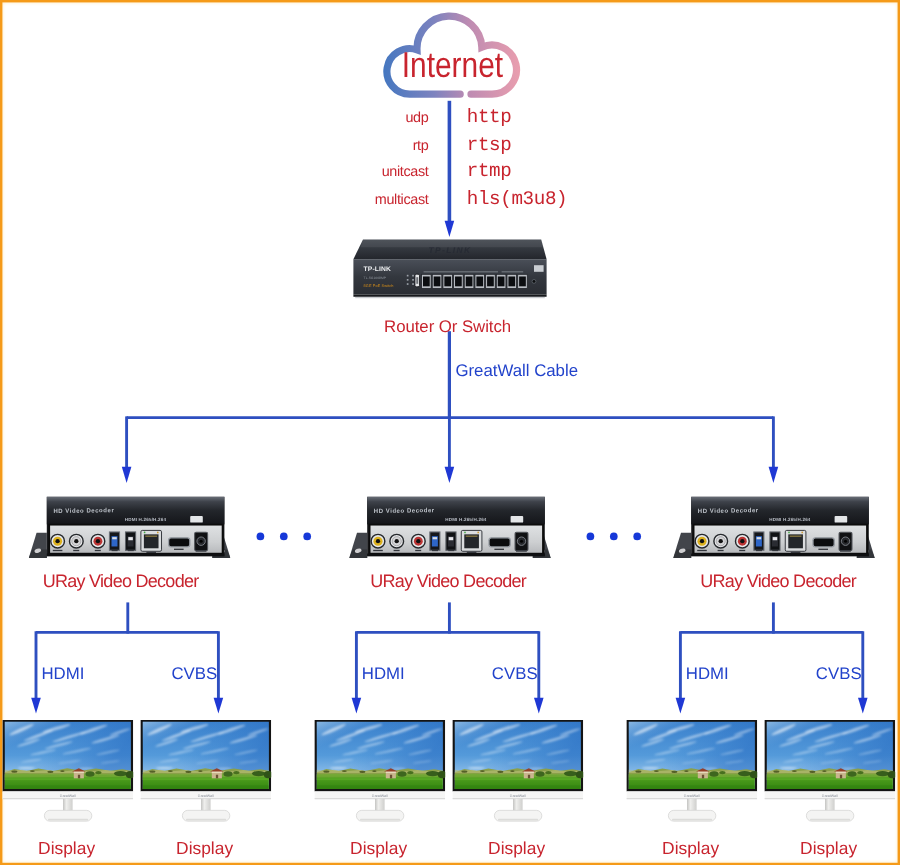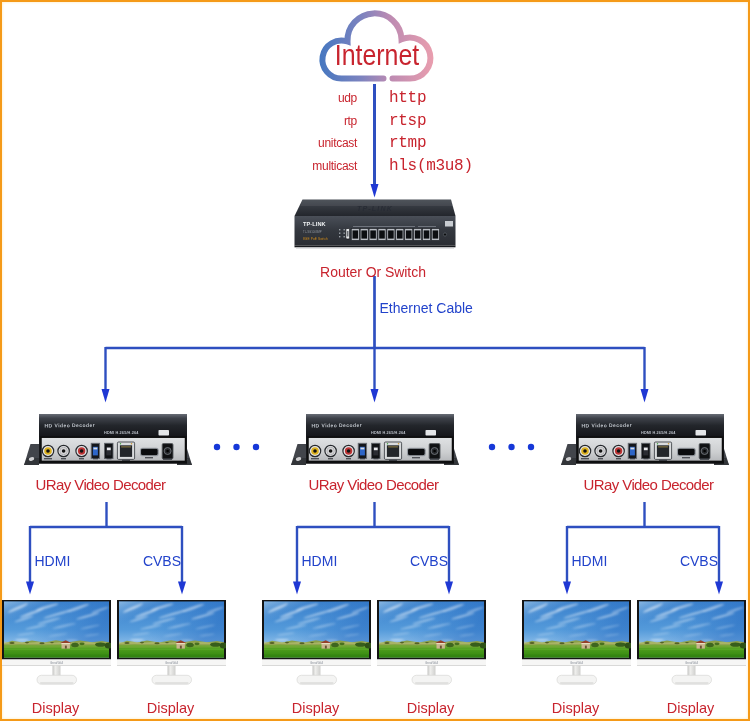--- a/index.html
+++ b/index.html
@@ -116,21 +116,21 @@
 </g>
 <g fill="#878d95">
       <rect x="59" y="28.2" width="62" height="0.7"></rect>
       <rect x="124" y="28.2" width="18" height="0.7"></rect>
     </g>
 <circle cx="151" cy="36.5" r="1.6" fill="#0c0e10" stroke="#666c74" stroke-width="0.6"></circle>
 <rect x="151" y="23" width="8" height="5.5" fill="#c9cdd2"></rect>
 </svg>
 
 <div class="abs red" style="left:273px;top:252.5px;width:200px;text-align:center;font-size:14px;letter-spacing:-0.05px;line-height:15px;margin-top:12px;">Router Or Switch</div>
-<div class="abs blue" style="left:379.5px;top:300.5px;font-size:14px;letter-spacing:0px;line-height:14px;">Ethernet Cable</div>
+<div class="abs blue" style="left:379.5px;top:300.5px;font-size:14px;letter-spacing:0px;line-height:14px;">GreatWall Cable</div>
 
 <svg class="abs" style="left:0;top:0" width="0" height="0">
 <defs>
 <g id="dev">
 
 <polygon points="0,52 6.5,31 15,31 15,52" fill="#42454b"></polygon>
 <polygon points="168,52 161.5,31 153,31 153,52" fill="#42454b"></polygon>
 <polygon points="0,52 3,45 15,45 15,52" fill="#323539"></polygon>
 <polygon points="168,52 165,45 153,45 153,52" fill="#323539"></polygon>
 <ellipse cx="7.5" cy="46" rx="2.8" ry="1.7" fill="#cfcfd1" transform="rotate(-16 7.5 46)"></ellipse>

